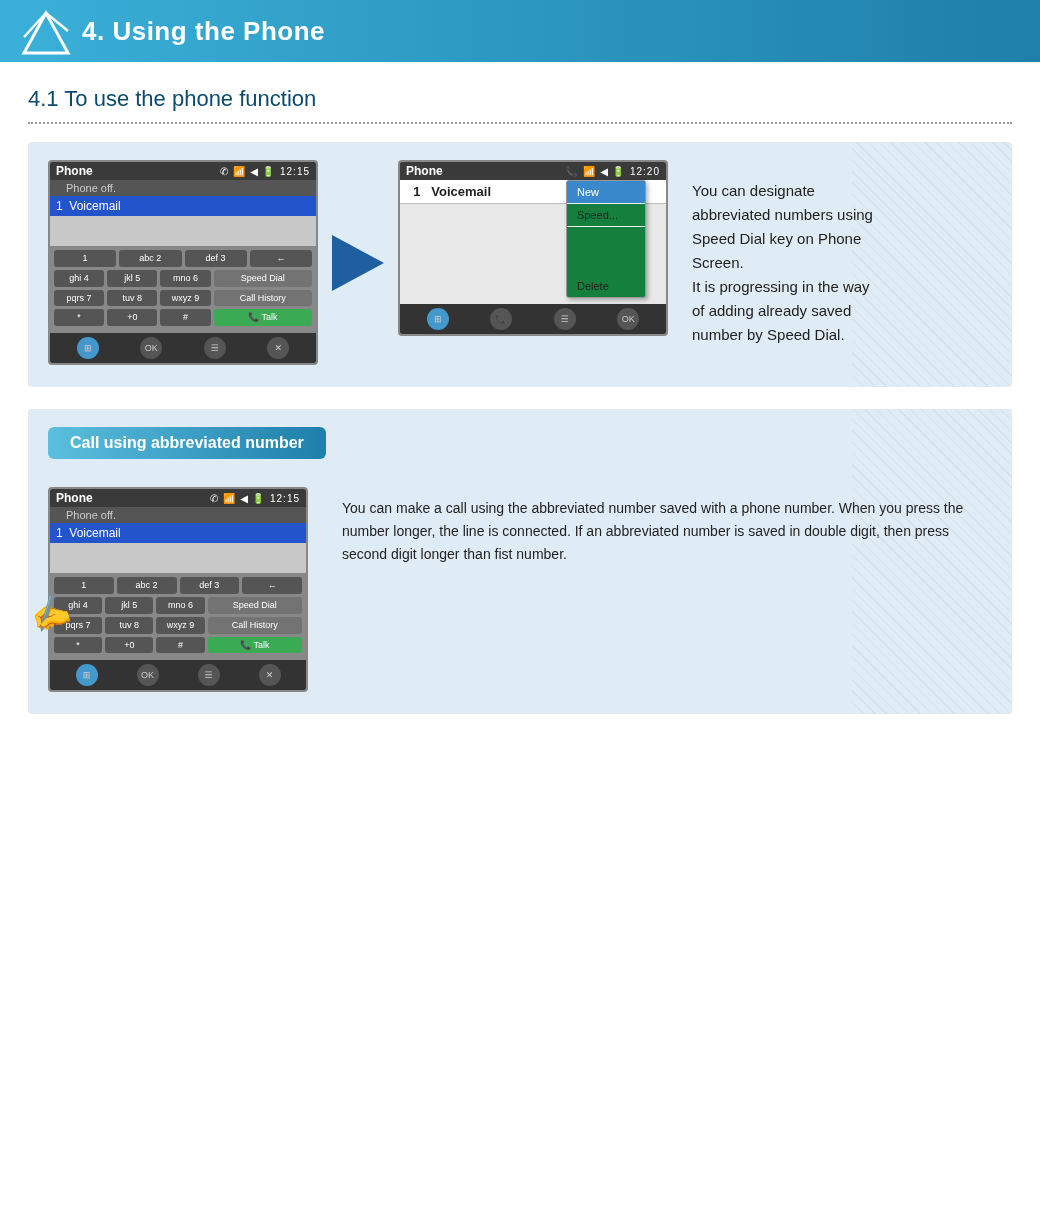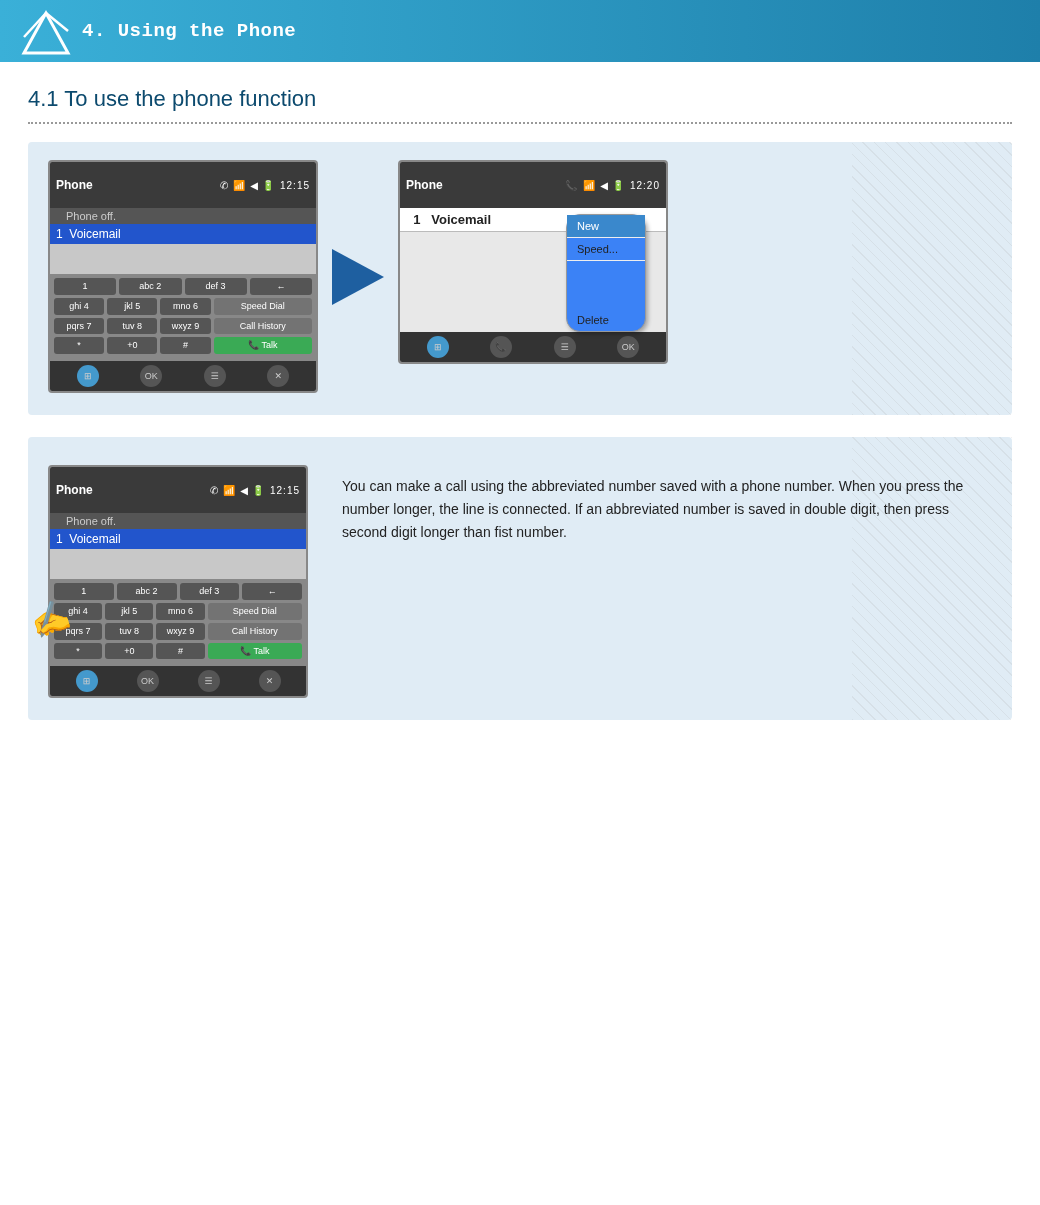--- a/index.html
+++ b/index.html
@@ -21,24 +21,23 @@
       padding-left: 20px;
       position: relative;
     }
     .header-icon {
       width: 52px;
       height: 52px;
       margin-right: 10px;
     }
     .header-title {
       color: #fff;
-      font-size: 19px;
+      font-size: 26px;
       font-weight: bold;
       letter-spacing: 0.5px;
-      font-family: Liberation Mono, monospace;
     }
 
     
     .main {
       padding: 24px 28px 0 28px;
     }
 
     .section-title {
       font-size: 22px;
       font-weight: normal;
@@ -85,21 +84,21 @@
       border: 2px solid #888;
       border-radius: 4px;
       overflow: hidden;
       flex-shrink: 0;
     }
 
     .phone-titlebar {
       background: #3a3a3a;
       color: #fff;
       font-size: 11px;
-      padding: 16px 6px;
+      padding: 2px 6px;
       display: flex;
       justify-content: space-between;
       align-items: center;
     }
     .phone-titlebar-title {
       font-weight: bold;
       font-size: 12px;
     }
     .phone-titlebar-icons {
       font-size: 10px;
@@ -216,24 +215,24 @@
 
     .phone-content-area {
       background: #e8e8e8;
       height: 100px;
       position: relative;
     }
 
     .context-menu {
       position: absolute;
       right: 20px;
-      bottom: 0;
-      background: #3b82f6;
+      bottom: 6px;
+      background: #15803d;
       border: 1px solid #999;
-      border-radius: 14px;
+      border-radius: 3px;
       width: 80px;
       box-shadow: 2px 2px 4px rgba(0,0,0,0.3);
     }
     .context-menu-item {
       padding: 5px 10px;
       font-size: 11px;
       color: #222;
       border-bottom: 1px solid #eee;
     }
     .context-menu-item:first-child {
@@ -405,26 +404,38 @@
           </div>
         </div>
         <div class="phone-screen2-bottom">
           <div class="bottom-btn circle-colored">⊞</div>
           <div class="bottom-btn">📞</div>
           <div class="bottom-btn">☰</div>
           <div class="bottom-btn">OK</div>
         </div>
       </div>
 
+      <div class="description-text">
+        <span>
+          You can designate<br>
+          abbreviated numbers using<br>
+          Speed Dial key on Phone<br>
+          Screen.<br>
+          It is progressing in the way<br>
+          of adding already saved<br>
+          number by Speed Dial.
+        </span>
+      </div>
 
     </div>
   </div>
 
   <div class="section-box">
     <div class="deco-texture"></div>
+    <div class="section-label">Call  using abbreviated number</div>
 
     <div class="section2-content">
 
       <div class="phone-with-hand">
         <div class="hand-icon">✍</div>
         <div class="phone-small">
           <div class="phone-titlebar">
             <span class="phone-titlebar-title">Phone</span>
             <span class="phone-titlebar-icons">✆ 📶 ◀ 🔋 12:15</span>
           </div>

